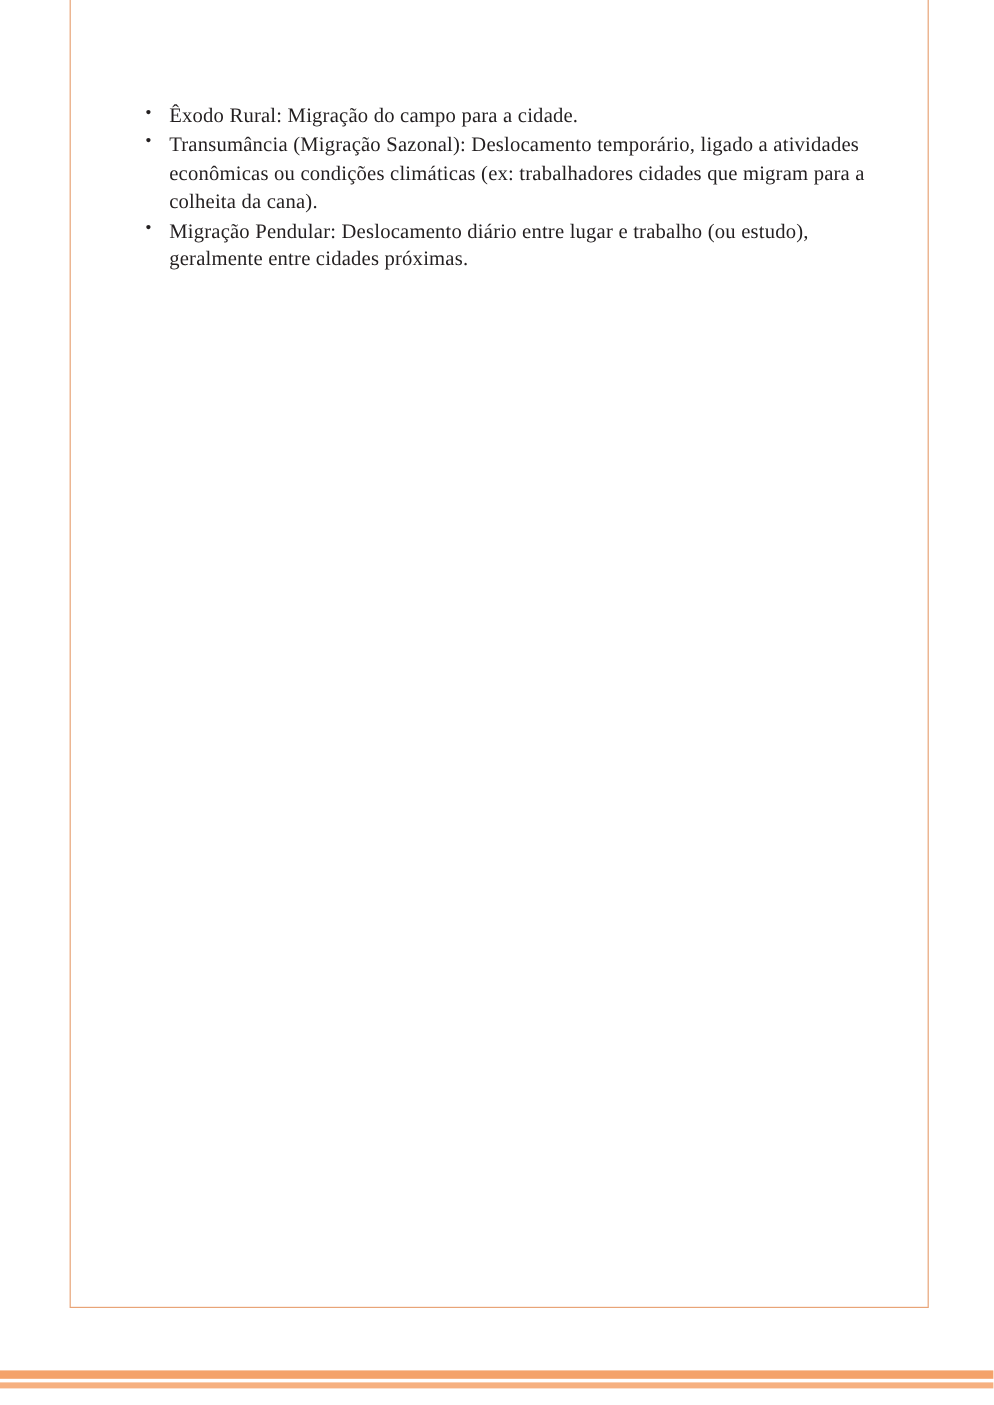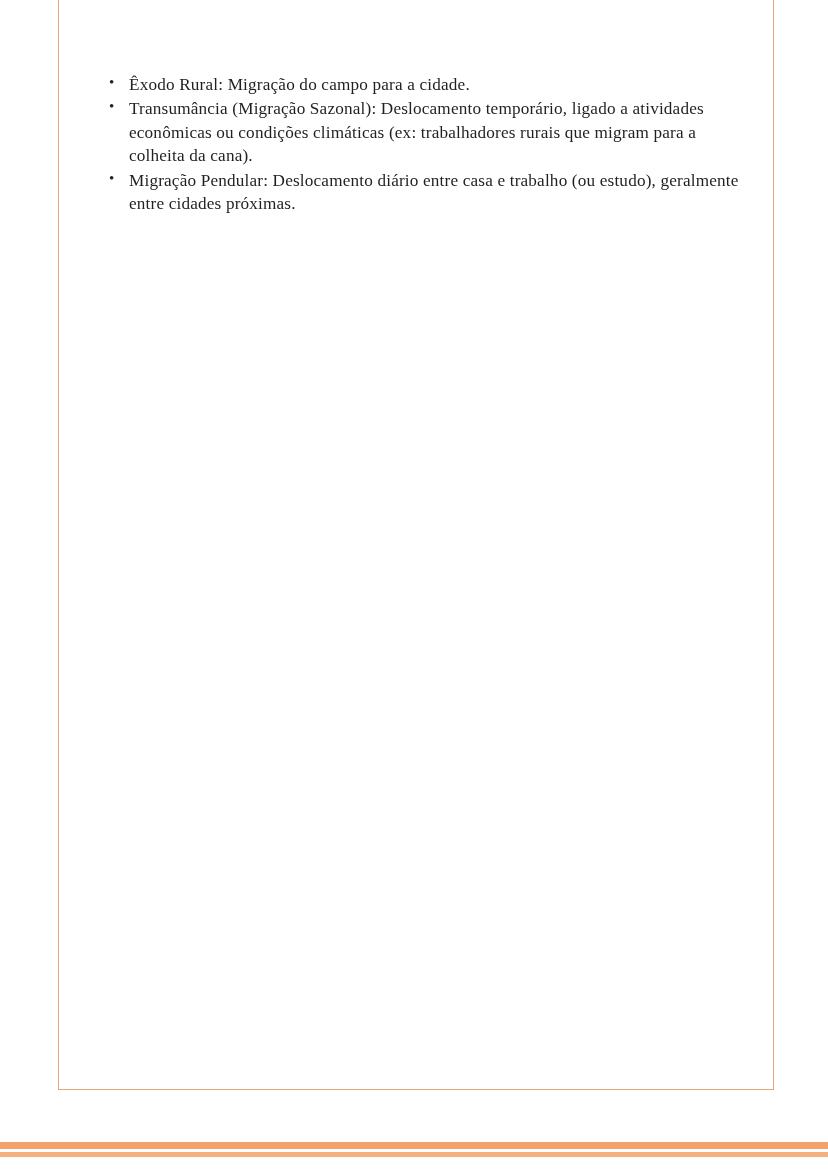--- a/index.html
+++ b/index.html
@@ -28,21 +28,21 @@
   }
 
   .content-area {
     position: absolute;
     left: 36px;
     top: 82px;
     right: 18px;
   }
 
   ul.bullet-list {
-    margin: 0;
+    margin: 12px;
     padding: 0 0 0 32px;
     list-style: none;
   }
 
   ul.bullet-list > li {
     position: relative;
     font-size: 17.2px;
     line-height: 1.36;
     color: #231f20;
     margin: 0 0 1px 0;
@@ -79,20 +79,20 @@
     opacity: 0.85;
   }
 </style>
 </head>
 <body>
 
 <div class="page-sheet">
   <div class="content-area">
     <ul class="bullet-list">
       <li>Êxodo Rural: Migração do campo para a cidade.</li>
-      <li>Transumância (Migração Sazonal): Deslocamento temporário, ligado a atividades econômicas ou condições climáticas (ex: trabalhadores rurais que migram para a colheita da cana).</li>
-      <li>Migração Pendular: Deslocamento diário entre casa e trabalho (ou estudo), geralmente entre cidades próximas.</li>
+      <li>Transumância (Migração Sazonal): Deslocamento temporário, ligado a atividades econômicas ou condições climáticas (ex: trabalhadores cidades que migram para a colheita da cana).</li>
+      <li>Migração Pendular: Deslocamento diário entre lugar e trabalho (ou estudo), geralmente entre cidades próximas.</li>
     </ul>
   </div>
 </div>
 
 <div class="footer-bar-top"></div>
 <div class="footer-bar-bottom"></div>
 
 </body></html>

